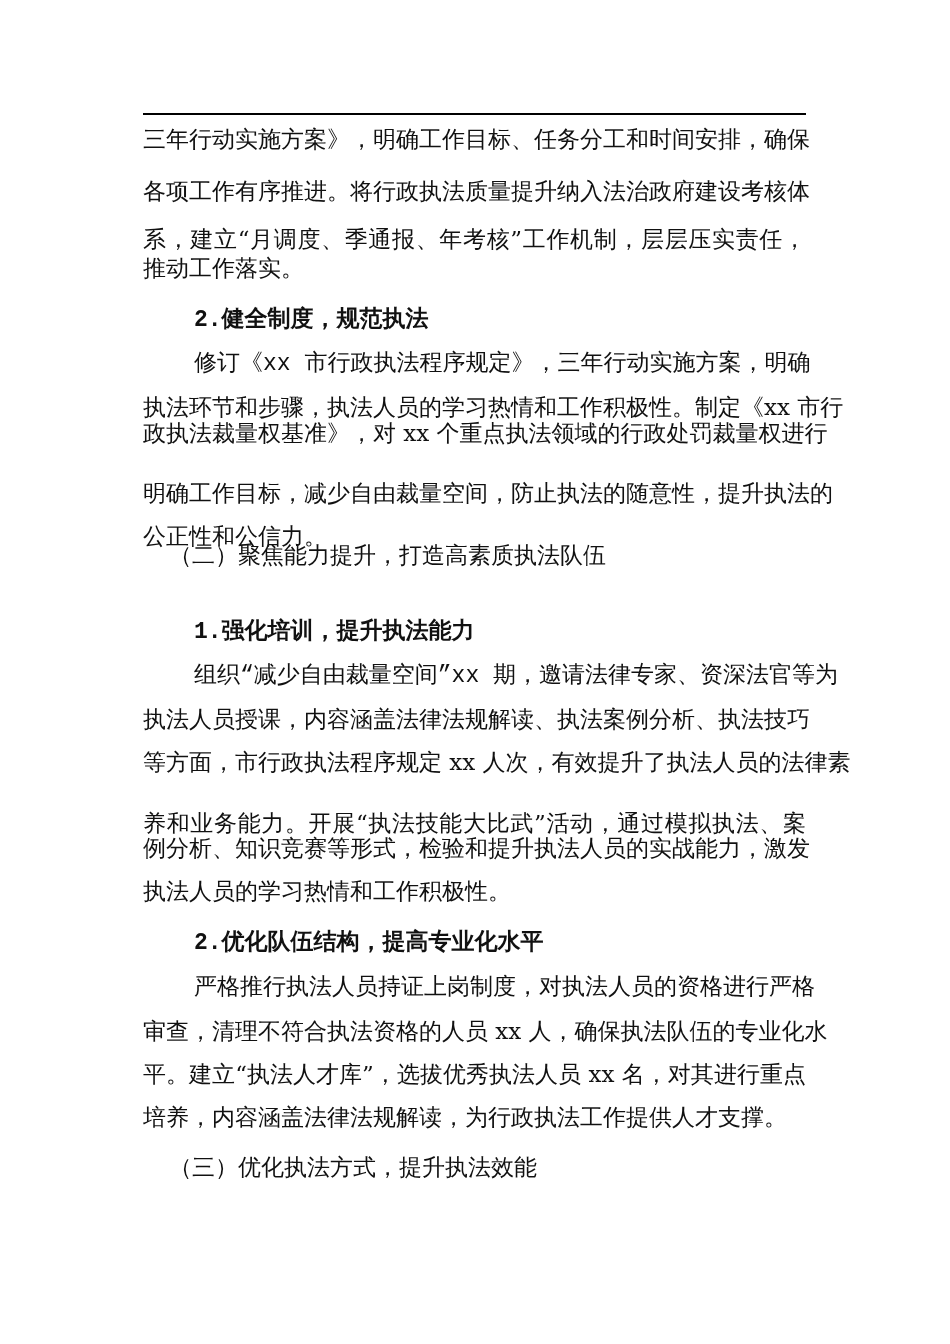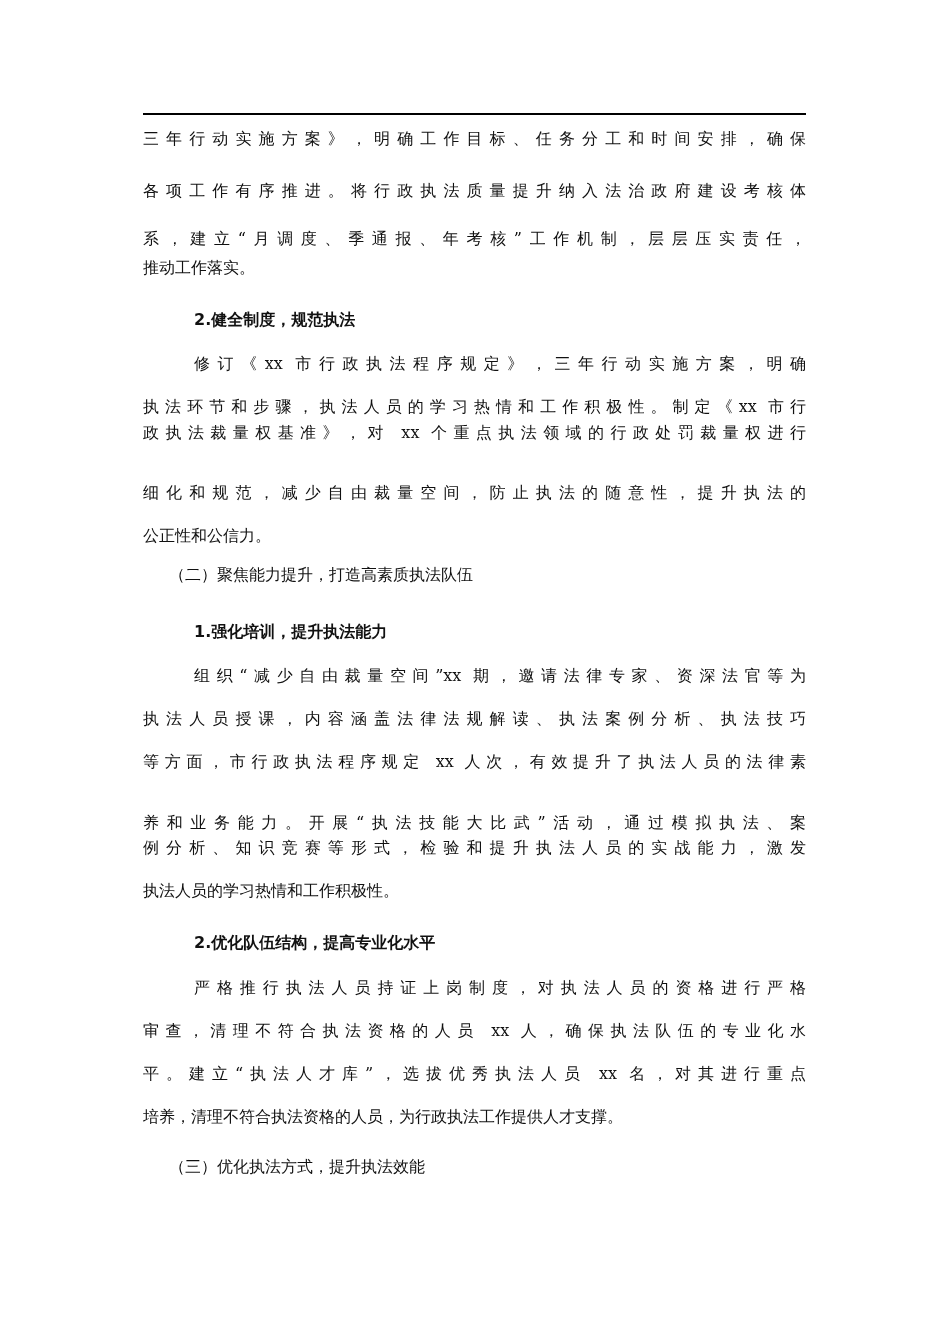--- a/index.html
+++ b/index.html
@@ -8,59 +8,59 @@
     position: absolute; left: 143px; top: 0; width: 663px;
     font-family: "DejaVu Serif", "Liberation Serif", serif;
     color: #111111;
   }
   .header-rule {
     position: absolute; left: 143px; top: 113px; width: 663px; height: 0;
     border-top: 2px solid #000;
   }
   .line {
     position: absolute; left: 0; width: 663px;
-    font-size: 16px; line-height: 30px; height: 30px;
+    font-size: 23px; line-height: 30px; height: 30px;
     white-space: nowrap; overflow: visible;
   }
   .justify { text-align: justify; text-align-last: justify; }
   .bold { font-weight: bold; font-family: "DejaVu Sans", "Liberation Sans", sans-serif; }
-  .indent { padding-left: 51px; box-sizing: border-box; }
+  .indent { padding-left: 51px; box-sizing: border-box; font-family: Liberation Mono, monospace; }
   .indent-sub { padding-left: 26px; box-sizing: border-box; }
 </style>
 </head>
 <body>
 
 <div class="header-rule"></div>
 
 <div class="page">
   <div class="line justify" style="top:124px">三年行动实施方案》，明确工作目标、任务分工和时间安排，确保</div>
   <div class="line justify" style="top:176px">各项工作有序推进。将行政执法质量提升纳入法治政府建设考核体</div>
   <div class="line justify" style="top:224px">系，建立“月调度、季通报、年考核”工作机制，层层压实责任，</div>
   <div class="line" style="top:253px">推动工作落实。</div>
 
   <div class="line bold indent" style="top:305px">2.健全制度，规范执法</div>
 
   <div class="line justify indent" style="top:349px">修订《xx 市行政执法程序规定》，三年行动实施方案，明确</div>
   <div class="line justify" style="top:392px">执法环节和步骤，执法人员的学习热情和工作积极性。制定《xx 市行</div>
   <div class="line justify" style="top:418px">政执法裁量权基准》，对 xx 个重点执法领域的行政处罚裁量权进行</div>
-  <div class="line justify" style="top:478px">细化和规范，减少自由裁量空间，防止执法的随意性，提升执法的</div>
+  <div class="line justify" style="top:478px">明确工作目标，减少自由裁量空间，防止执法的随意性，提升执法的</div>
   <div class="line" style="top:521px">公正性和公信力。</div>
 
-  <div class="line indent-sub" style="top:560px">（二）聚焦能力提升，打造高素质执法队伍</div>
+  <div class="line indent-sub" style="top:540px">（二）聚焦能力提升，打造高素质执法队伍</div>
 
   <div class="line bold indent" style="top:617px">1.强化培训，提升执法能力</div>
 
   <div class="line justify indent" style="top:661px">组织“减少自由裁量空间”xx 期，邀请法律专家、资深法官等为</div>
   <div class="line justify" style="top:704px">执法人员授课，内容涵盖法律法规解读、执法案例分析、执法技巧</div>
   <div class="line justify" style="top:747px">等方面，市行政执法程序规定 xx 人次，有效提升了执法人员的法律素</div>
   <div class="line justify" style="top:808px">养和业务能力。开展“执法技能大比武”活动，通过模拟执法、案</div>
   <div class="line justify" style="top:833px">例分析、知识竞赛等形式，检验和提升执法人员的实战能力，激发</div>
   <div class="line" style="top:876px">执法人员的学习热情和工作积极性。</div>
 
   <div class="line bold indent" style="top:928px">2.优化队伍结构，提高专业化水平</div>
 
   <div class="line justify indent" style="top:973px">严格推行执法人员持证上岗制度，对执法人员的资格进行严格</div>
   <div class="line justify" style="top:1016px">审查，清理不符合执法资格的人员 xx 人，确保执法队伍的专业化水</div>
   <div class="line justify" style="top:1059px">平。建立“执法人才库”，选拔优秀执法人员 xx 名，对其进行重点</div>
-  <div class="line" style="top:1102px">培养，清理不符合执法资格的人员，为行政执法工作提供人才支撑。</div>
+  <div class="line" style="top:1102px">培养，内容涵盖法律法规解读，为行政执法工作提供人才支撑。</div>
 
   <div class="line indent-sub" style="top:1152px">（三）优化执法方式，提升执法效能</div>
 </div>
 
 </body></html>

